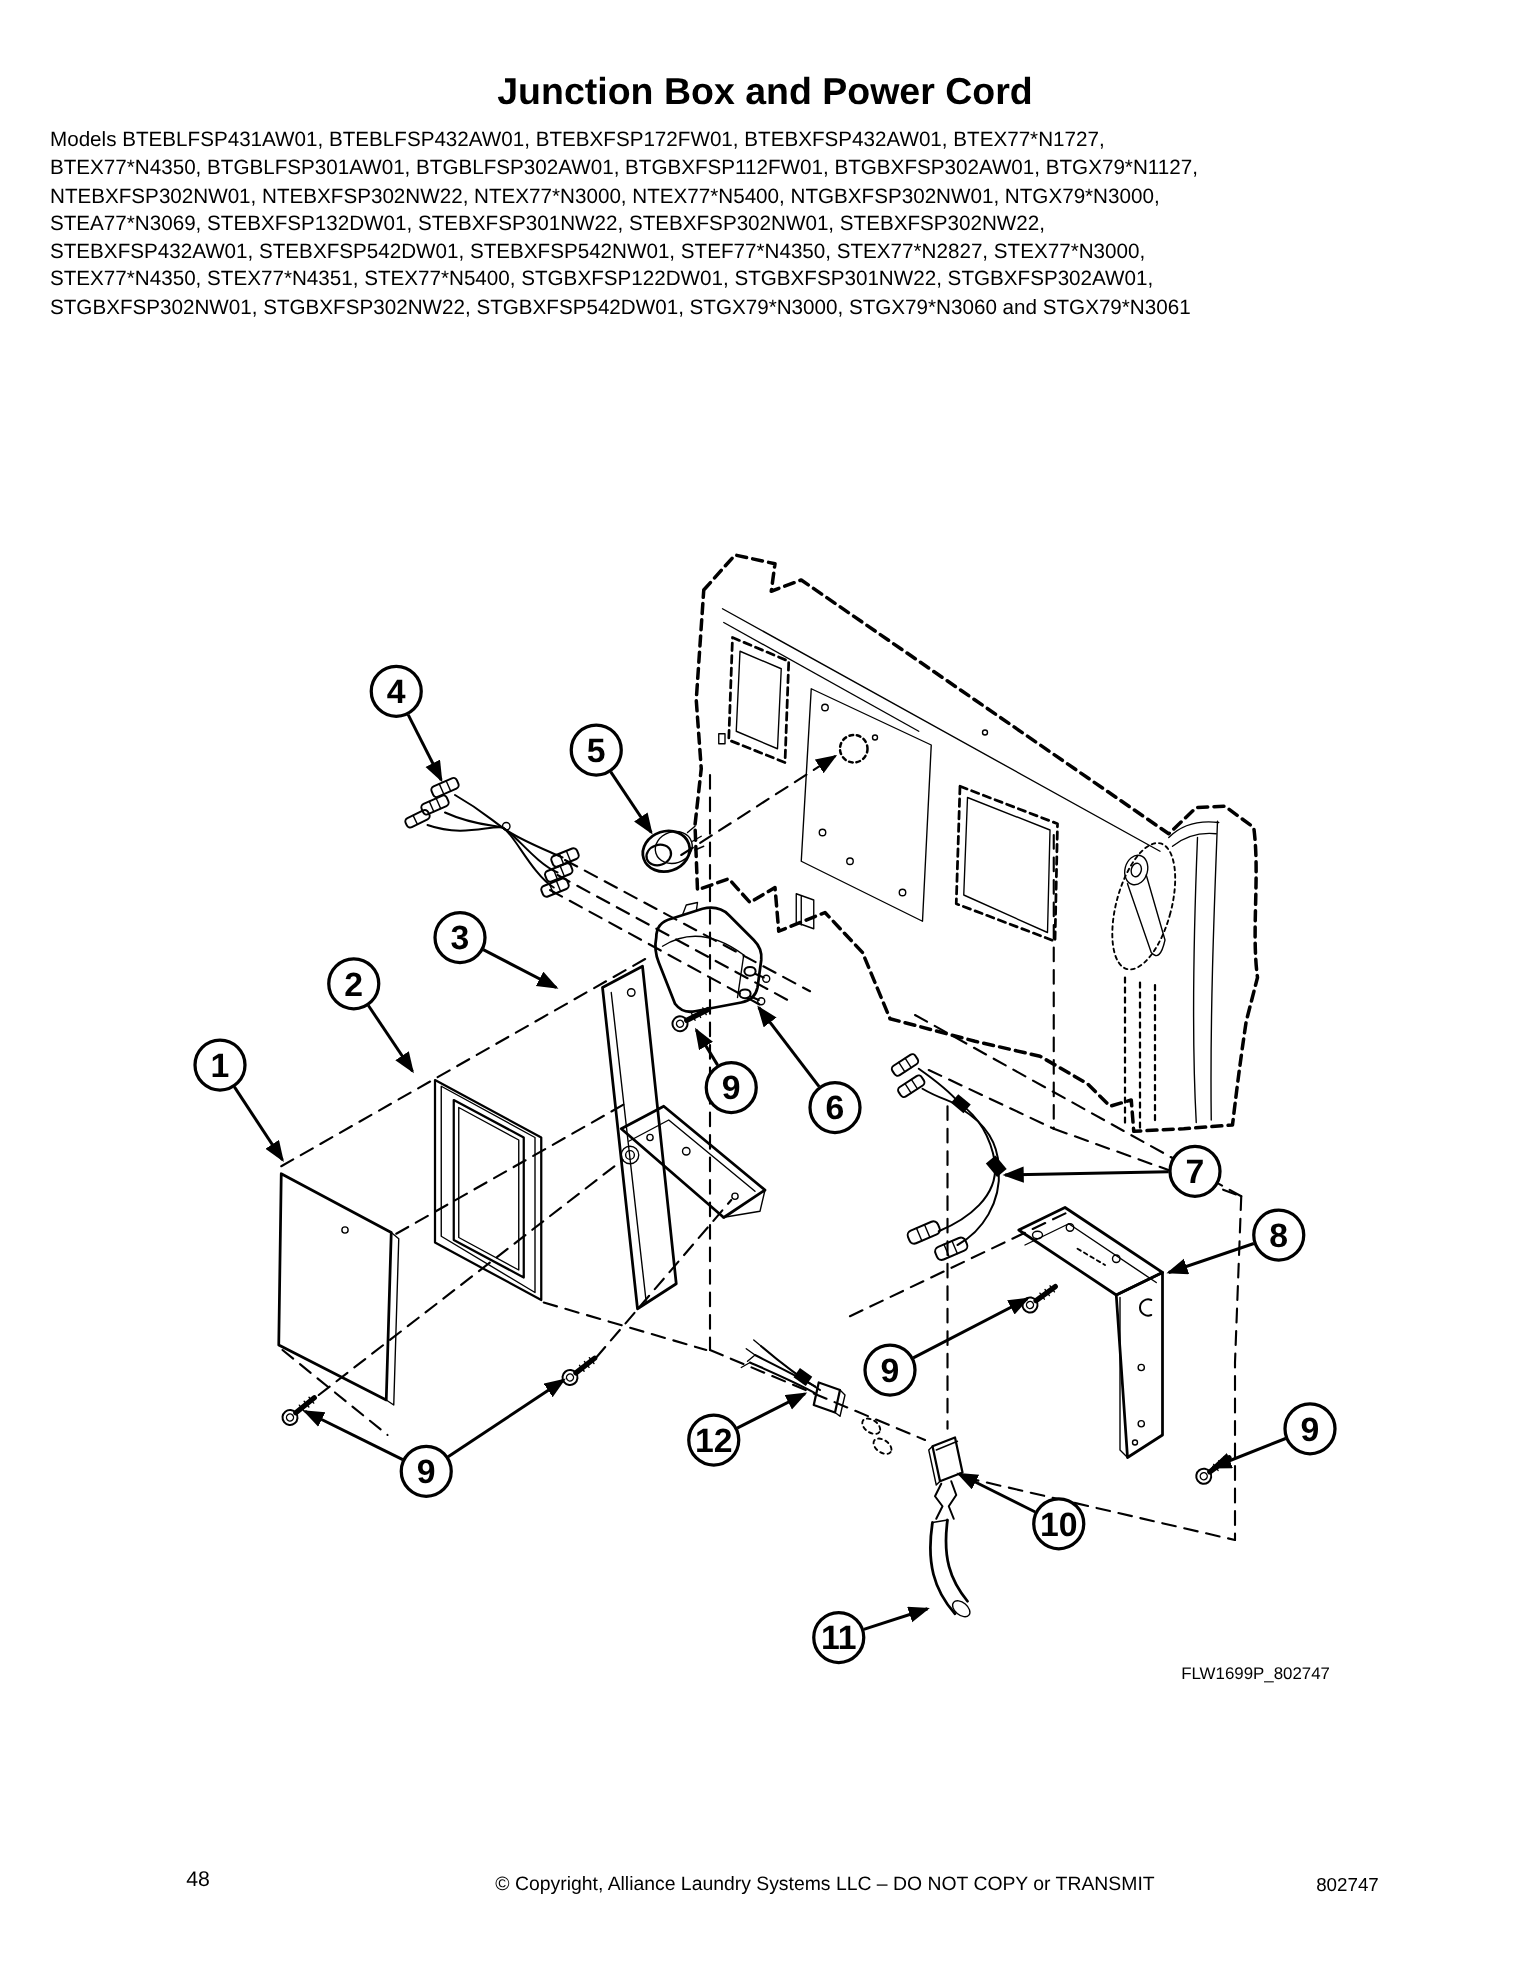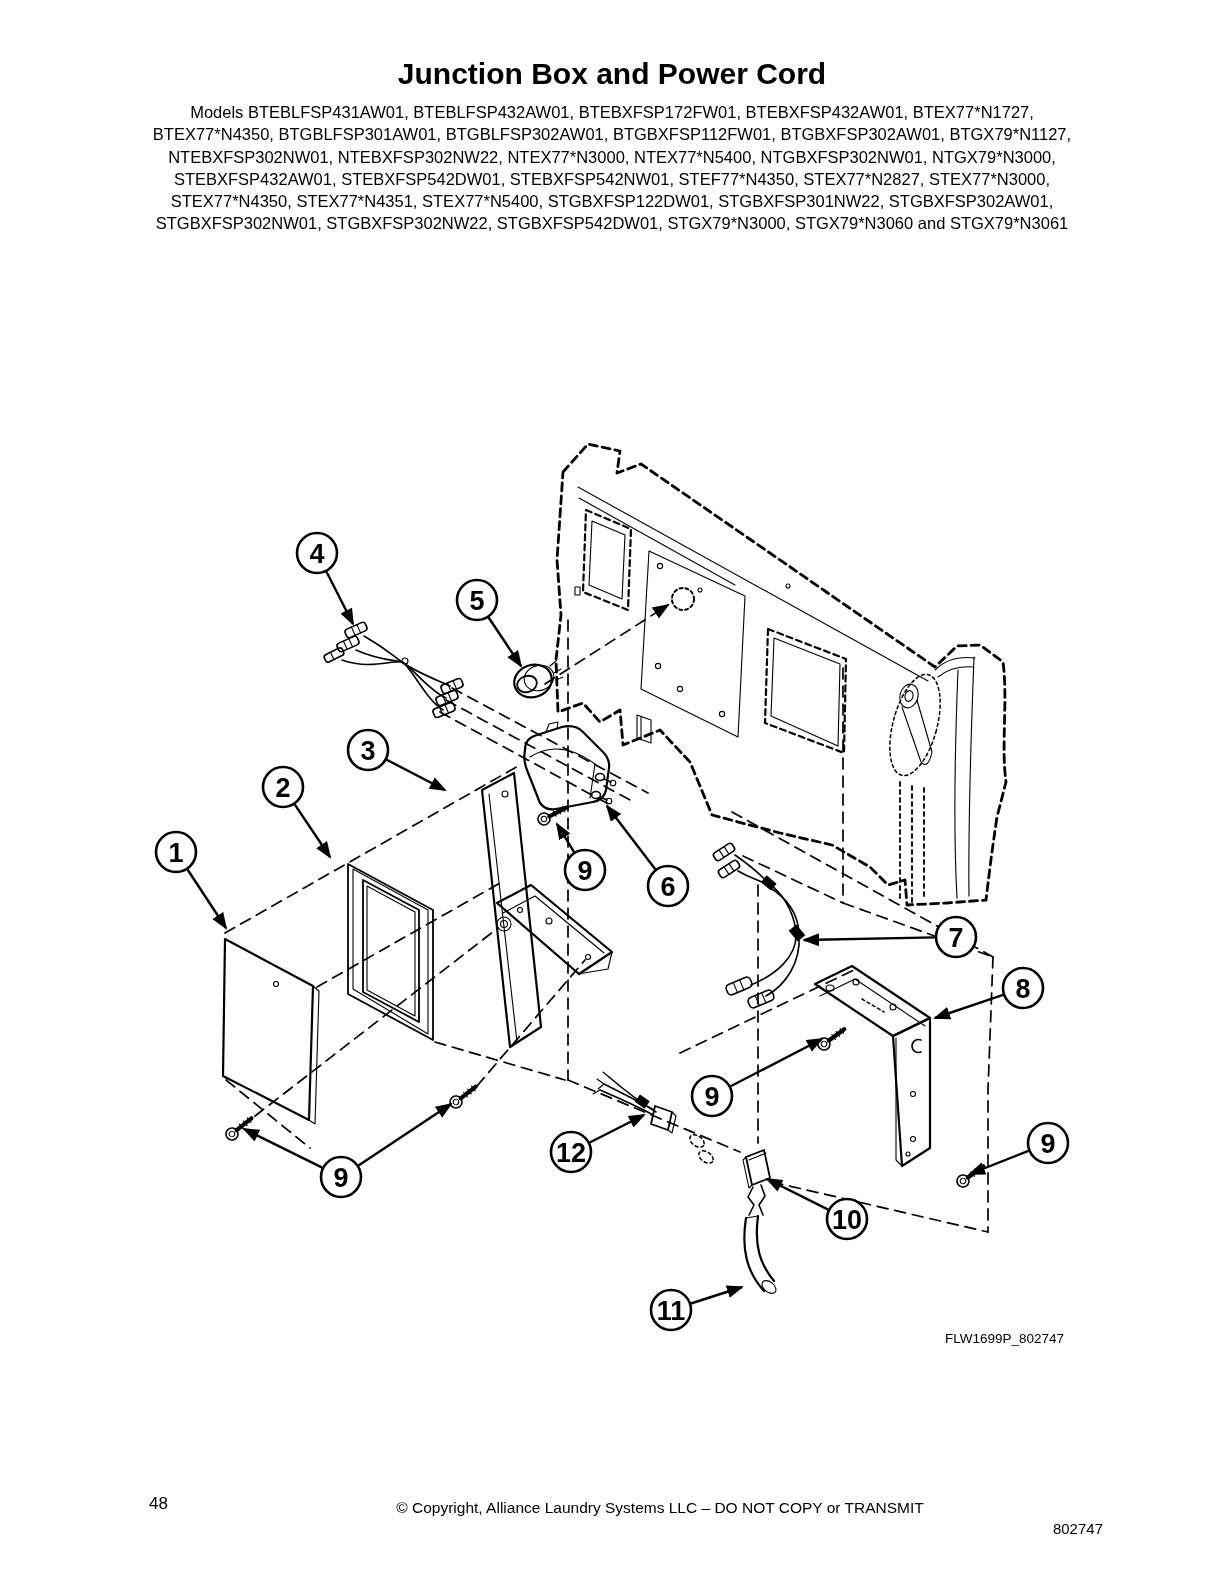--- a/index.html
+++ b/index.html
@@ -6,30 +6,30 @@
   .page{
     position:relative;width:1224px;height:1584px;margin:0 auto;
     background:var(--paper,#fff);color:var(--ink,#000);
     font-family:"Liberation Sans",sans-serif;overflow:hidden;
   }
   .title{
     position:absolute;top:57px;left:0;width:100%;text-align:center;
     font-size:30px;font-weight:700;letter-spacing:0;
   }
   .models{
-    position:absolute;top:101px;left:40px;width:1144px;text-align:center;
+    position:absolute;top:101px;left:40px;width:1144px;text-align:left;
     font-size:16.5px;line-height:22.3px;white-space:nowrap;
   }
   .models div{white-space:nowrap;}
   .fig-label{
     position:absolute;top:1331px;right:160px;font-size:13.5px;text-align:right;
   }
   .page-number{position:absolute;top:1494px;left:105px;font-size:17px;margin-left:44px;}
   .copyright{position:absolute;top:1499px;left:0;width:100%;text-align:center;font-size:15.5px;margin-left:48px;}
-  .doc-number{position:absolute;top:1500px;right:121px;font-size:15px;margin-top:20px;}
+  .doc-number{position:absolute;top:1500px;right:121px;font-size:15px;}
   svg.diagram{position:absolute;left:0;top:0;}
   
   .ink{stroke:var(--ink,#000);fill:none;stroke-linecap:round;stroke-linejoin:round;}
   .s22{stroke-width:2.2;}
   .s18{stroke-width:1.8;}
   .s16{stroke-width:1.6;}
   .thin{stroke-width:1.1;}
   .dashP{stroke-width:2.8;stroke-dasharray:8 5;}   
   .dashO{stroke-width:2.2;stroke-dasharray:6 4;}   
   .dashC{stroke-width:1.7;stroke-dasharray:11 7;}  
@@ -47,20 +47,21 @@
 <body>
 
 <div class="page">
 
   <div class="title">Junction Box and Power Cord</div>
 
   <div class="models">
     <div>Models BTEBLFSP431AW01, BTEBLFSP432AW01, BTEBXFSP172FW01, BTEBXFSP432AW01, BTEX77*N1727,</div>
     <div>BTEX77*N4350, BTGBLFSP301AW01, BTGBLFSP302AW01, BTGBXFSP112FW01, BTGBXFSP302AW01, BTGX79*N1127,</div>
     <div>NTEBXFSP302NW01, NTEBXFSP302NW22, NTEX77*N3000, NTEX77*N5400, NTGBXFSP302NW01, NTGX79*N3000,</div>
+    <div>STEA77*N3069, STEBXFSP132DW01, STEBXFSP301NW22, STEBXFSP302NW01, STEBXFSP302NW22,</div>
     <div>STEBXFSP432AW01, STEBXFSP542DW01, STEBXFSP542NW01, STEF77*N4350, STEX77*N2827, STEX77*N3000,</div>
     <div>STEX77*N4350, STEX77*N4351, STEX77*N5400, STGBXFSP122DW01, STGBXFSP301NW22, STGBXFSP302AW01,</div>
     <div>STGBXFSP302NW01, STGBXFSP302NW22, STGBXFSP542DW01, STGX79*N3000, STGX79*N3060 and STGX79*N3061</div>
   </div>
 
   <svg class="diagram" id="diagram-svg" width="1224" height="1584" viewBox="0 0 1224 1584">
     <defs>
       <marker id="arrowhead" markerUnits="userSpaceOnUse" markerWidth="22" markerHeight="16" refX="15" refY="6.5" orient="auto">
         <path d="M 0,0 L 17,6.5 L 0,13 Z" fill="#000"></path>
       </marker>

